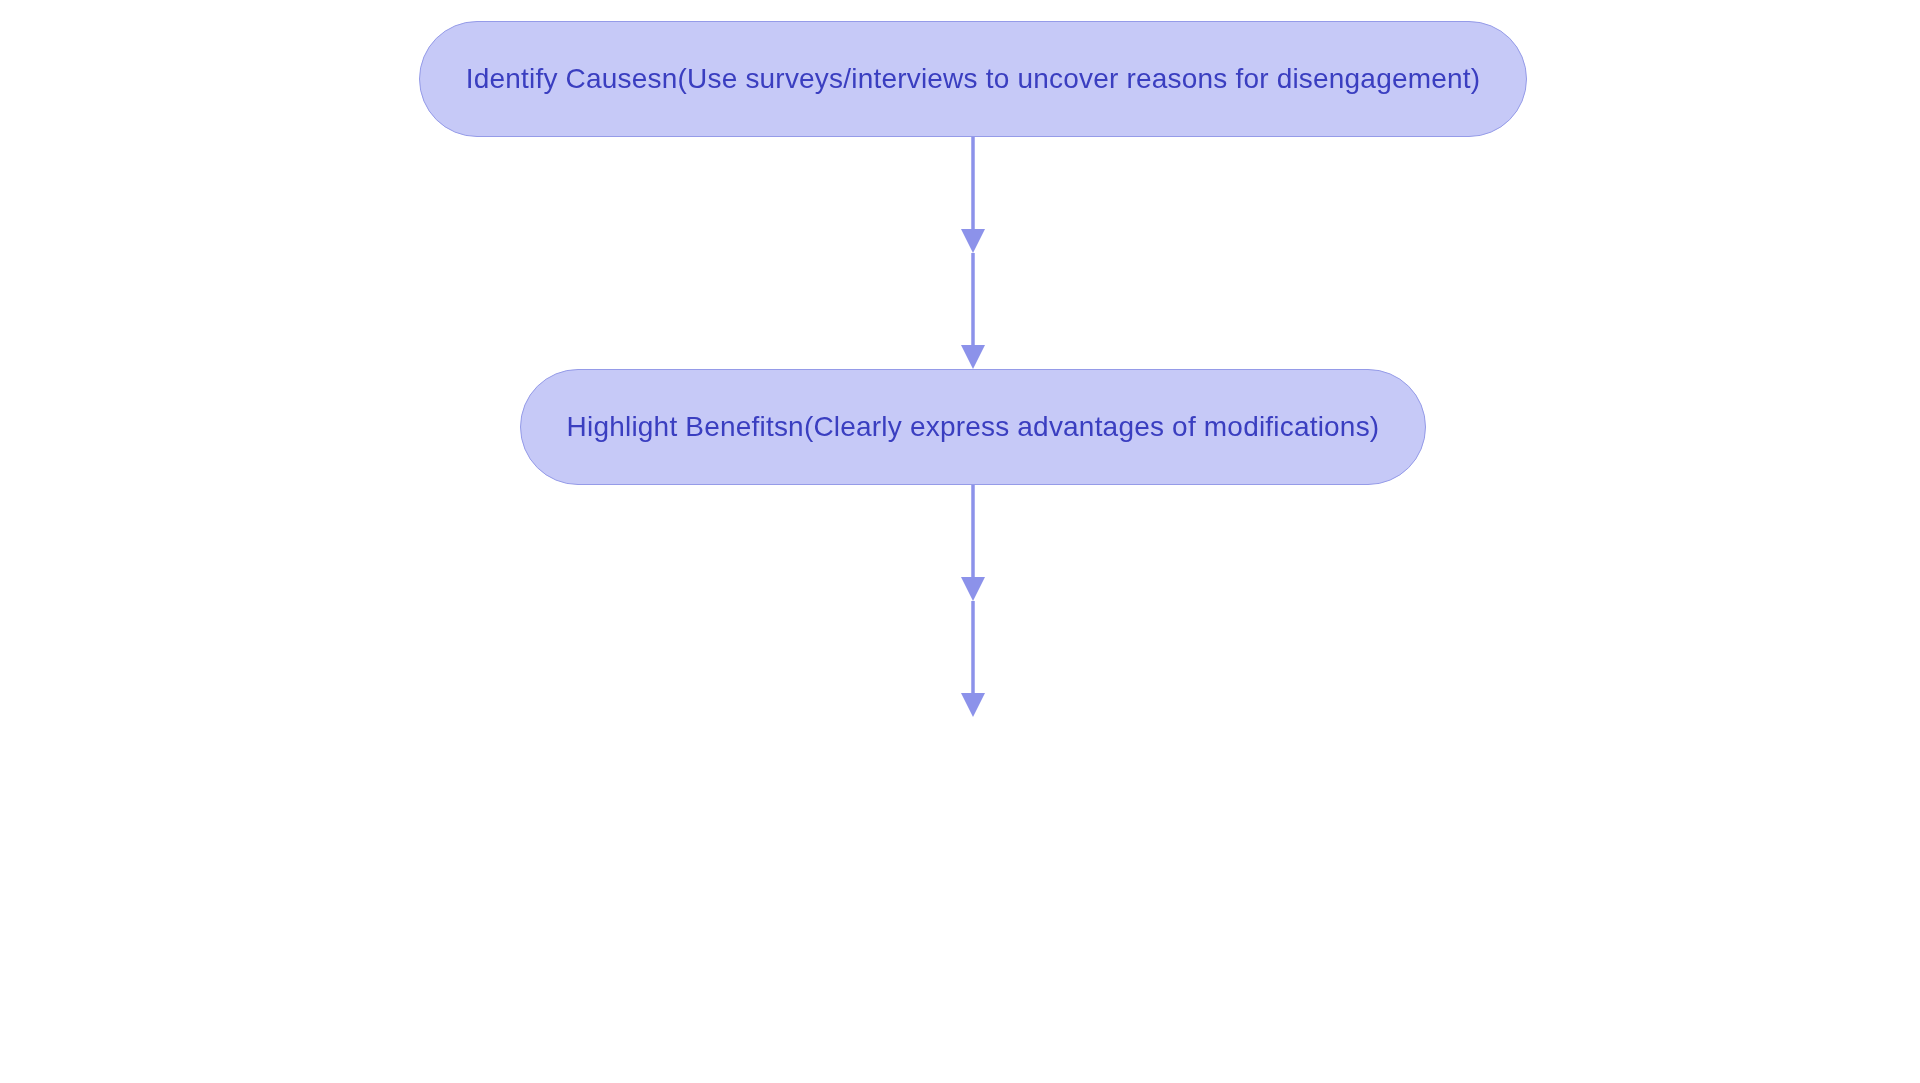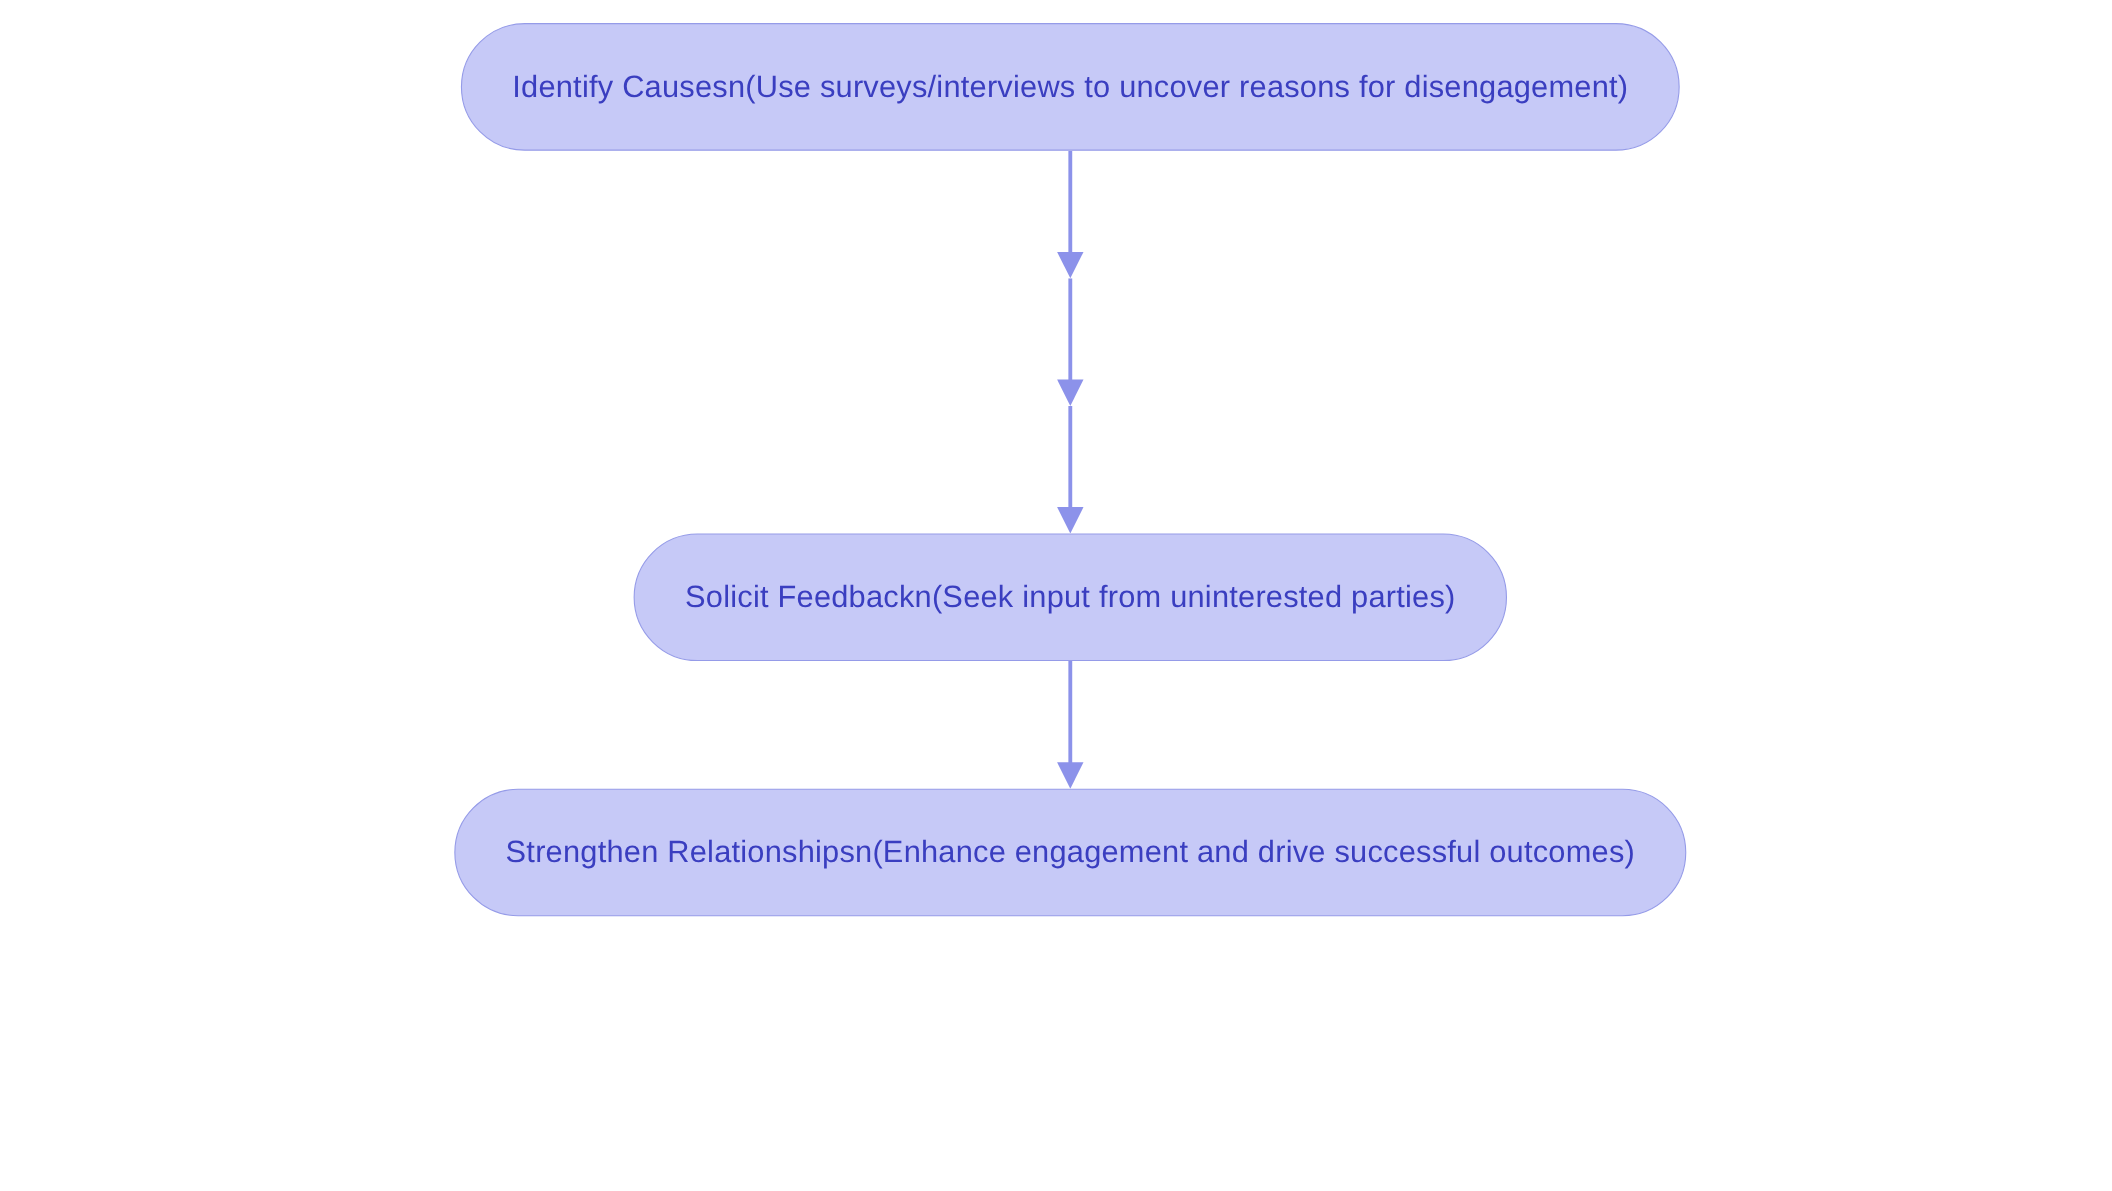--- a/index.html
+++ b/index.html
@@ -76,33 +76,30 @@
       <line x1="16" y1="0" x2="16" y2="93"></line>
       <polygon points="4,92 28,92 16,116"></polygon>
     </svg>
 
 
     <svg class="arrow" width="32" height="116" viewBox="0 0 32 116" aria-hidden="true">
       <line x1="16" y1="0" x2="16" y2="93"></line>
       <polygon points="4,92 28,92 16,116"></polygon>
     </svg>
 
-
-    <svg class="arrow" width="32" height="116" viewBox="0 0 32 116" aria-hidden="true">
-      <line x1="16" y1="0" x2="16" y2="93"></line>
-      <polygon points="4,92 28,92 16,116"></polygon>
-    </svg>
-
     <div class="node">
-      <span class="node-label">Solicit Feedbackn(Seek input from uninterested parties)</span>
+      <span class="node-label">Highlight Benefitsn(Clearly express advantages of modifications)</span>
     </div>
 
     <svg class="arrow" width="32" height="116" viewBox="0 0 32 116" aria-hidden="true">
       <line x1="16" y1="0" x2="16" y2="93"></line>
       <polygon points="4,92 28,92 16,116"></polygon>
     </svg>
 
-    <div class="node">
-      <span class="node-label">Strengthen Relationshipsn(Enhance engagement and drive successful outcomes)</span>
-    </div>
+
+    <svg class="arrow" width="32" height="116" viewBox="0 0 32 116" aria-hidden="true">
+      <line x1="16" y1="0" x2="16" y2="93"></line>
+      <polygon points="4,92 28,92 16,116"></polygon>
+    </svg>
+
 
   </div>
 </div>
 
 </body></html>

